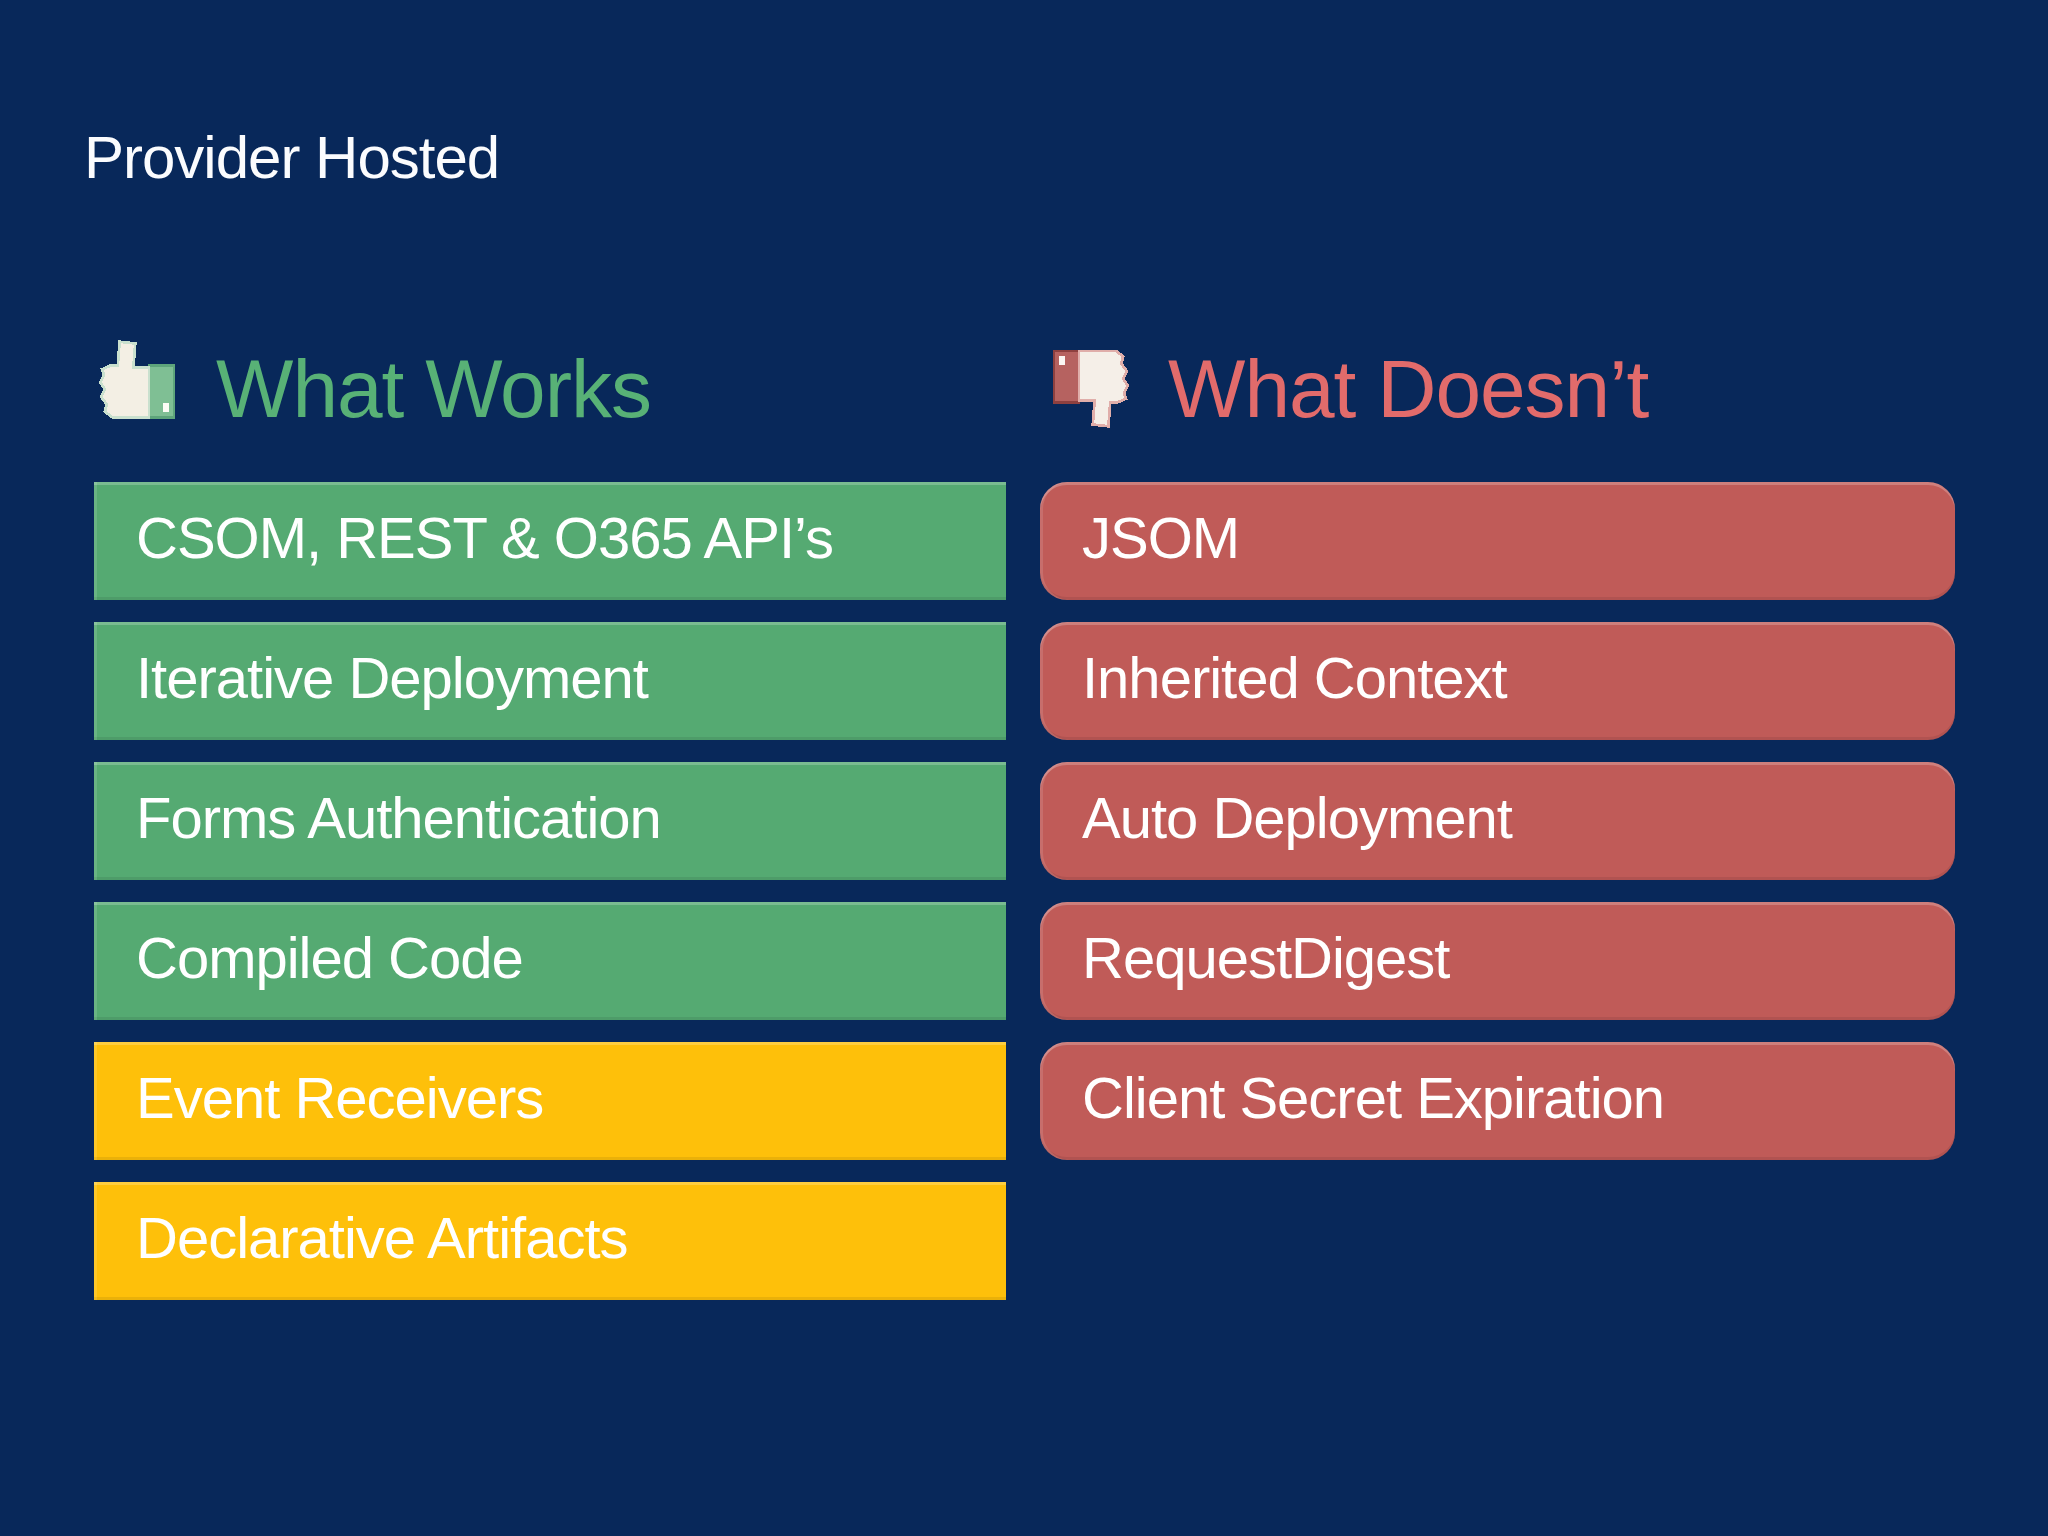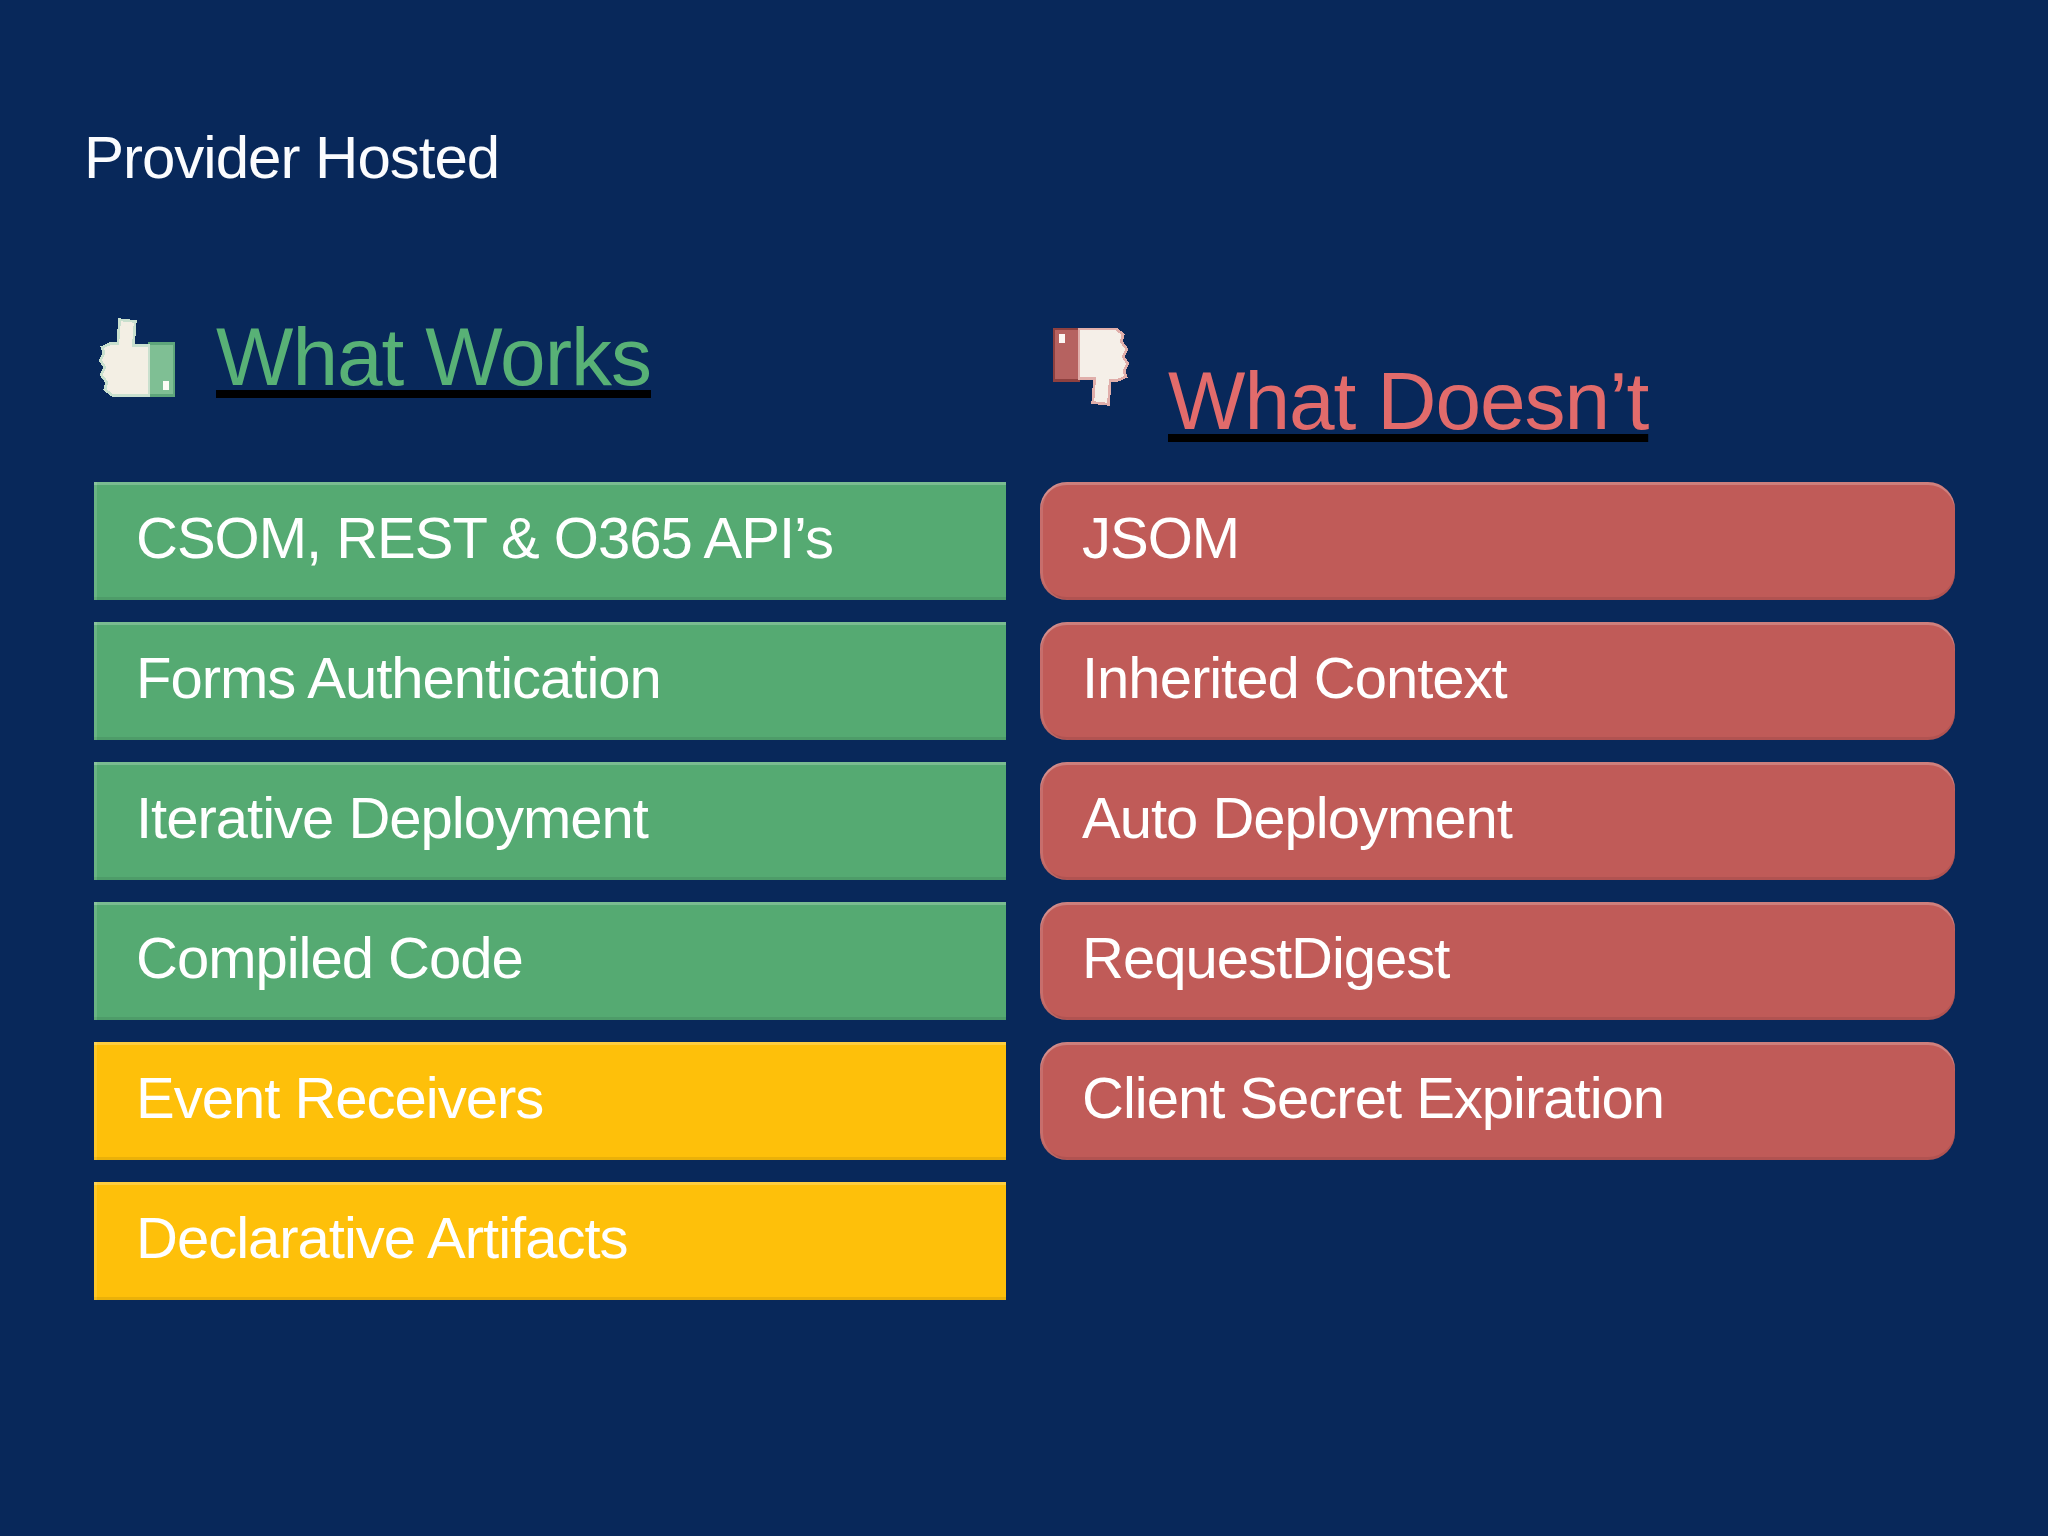--- a/index.html
+++ b/index.html
@@ -28,25 +28,24 @@
     font-size:60px;
     font-weight:400;
     letter-spacing:-1px;
     color:var(--title-text);
     line-height:1;
     white-space:nowrap;
   }
 
   .col-header{
     position:absolute;
-    top:316px;
+    top:332px;
     height:98px;
     display:flex;
-    align-items:flex-start;
-    text-decoration:underline;
+    align-items:flex-end;
   }
   .col-header.works{left:92px;}
   .col-header.doesnt{left:1044px;}
   .col-header .icon{
     width:92px;height:92px;
     display:inline-block;
     flex:0 0 auto;
   }
   .col-header .icon svg{width:100%;height:100%;shape-rendering:crispEdges;}
   .header-text{
@@ -124,24 +123,24 @@
       </svg>
     </span>
     <span class="header-text">What Doesn’t</span>
   </div>
 
   <div class="bars left">
     <div class="bar green">
         <span>CSOM, REST &amp; O365 API’s</span>
       </div>
     <div class="bar green">
-        <span>Forms Authentication</span>
+        <span>Iterative Deployment</span>
       </div>
     <div class="bar green">
-        <span>Iterative Deployment</span>
+        <span>Forms Authentication</span>
       </div>
     <div class="bar green">
         <span>Compiled Code</span>
       </div>
     <div class="bar gold">
         <span>Event Receivers</span>
       </div>
     <div class="bar gold">
         <span>Declarative Artifacts</span>
       </div>

